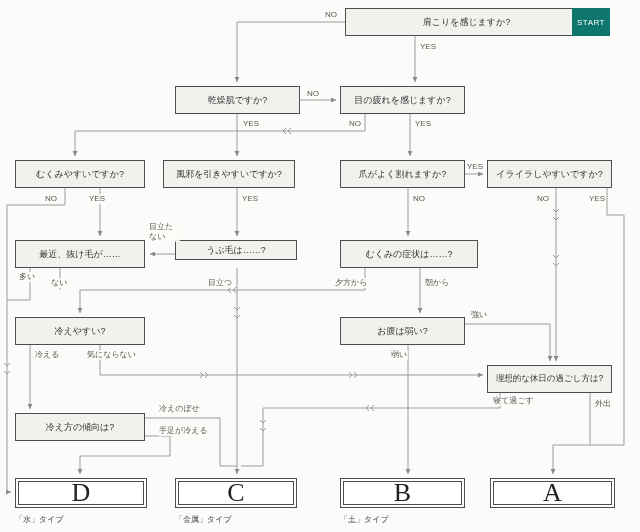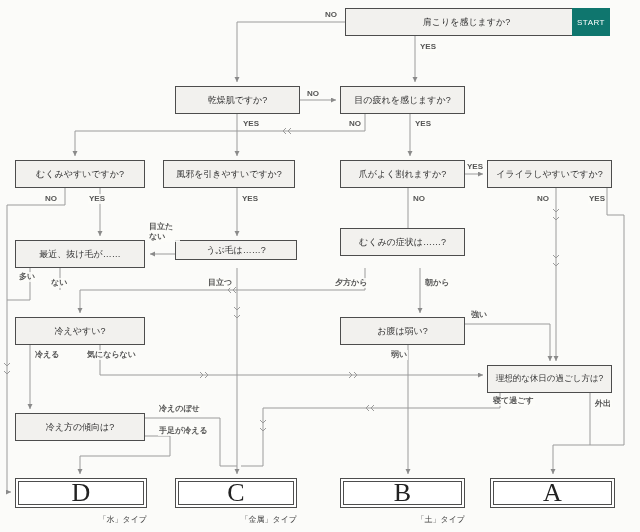--- a/index.html
+++ b/index.html
@@ -7,27 +7,27 @@
        font-family:"Liberation Sans","DejaVu Sans",sans-serif;overflow:hidden;}
   #canvas{position:absolute;inset:0;}
   svg.wires{position:absolute;left:0;top:0;z-index:1;}
   .node{position:absolute;z-index:2;background:#f2f1ee;border:1px solid #4d4d4d;
         display:flex;align-items:center;justify-content:center;font-size:9px;color:#333;
         box-sizing:border-box;white-space:nowrap;}
   .start-badge{position:absolute;top:-1px;right:-1px;bottom:-1px;width:38px;background:#0f766e;
         color:#fff;display:flex;align-items:center;justify-content:center;font-size:8px;
         letter-spacing:.5px;}
   .elabel{position:absolute;z-index:3;font-size:8px;color:#555;line-height:1.25;
-        background:rgba(251,251,249,.85);padding:0 1px;white-space:nowrap;font-weight:bold;}
+        background:rgba(251,251,249,.85);padding:0 1px;white-space:nowrap;}
   .elabel.wrap{white-space:normal;width:30px;}
   .result{position:absolute;z-index:2;background:#fff;border:1px solid #4d4d4d;box-sizing:border-box;}
   .result::after{content:"";position:absolute;inset:2px;border:1px solid #4d4d4d;}
   .result .letter{position:absolute;inset:0;display:flex;align-items:center;justify-content:center;
         font-family:"Liberation Serif","DejaVu Serif",serif;font-size:26px;color:#222;}
-  .type-label{position:absolute;z-index:2;font-size:8px;color:#444;text-align:right;}
+  .type-label{position:absolute;z-index:2;font-size:8px;color:#444;text-align:left;}
 </style>
 </head>
 <body>
 
 <div id="canvas">
 
   <svg class="wires" width="640" height="532" viewBox="0 0 640 532">
     <defs>
       <marker id="arr" markerWidth="7" markerHeight="7" refX="5" refY="2.5" orient="auto" markerUnits="userSpaceOnUse">
         <path d="M0,0 L5,2.5 L0,5 Z" fill="#8a8a8a"></path>
@@ -95,21 +95,21 @@
   </div>
   <div class="node" style="left:487px;top:160px;width:125px;height:28px">
     <span>イライラしやすいですか?</span>
   </div>
   <div class="node" style="left:15px;top:240px;width:130px;height:28px">
     <span>最近、抜け毛が……</span>
   </div>
   <div class="node" style="left:175px;top:240px;width:122px;height:20px">
     <span>うぶ毛は……?</span>
   </div>
-  <div class="node" style="left:340px;top:228px;width:125px;height:28px">
+  <div class="node" style="left:340px;top:240px;width:138px;height:28px">
     <span>むくみの症状は……?</span>
   </div>
   <div class="node" style="left:15px;top:317px;width:130px;height:28px">
     <span>冷えやすい?</span>
   </div>
   <div class="node" style="left:340px;top:317px;width:125px;height:28px">
     <span>お腹は弱い?</span>
   </div>
   <div class="node" style="left:487px;top:365px;width:125px;height:28px;font-size:8.5px">
     <span>理想的な休日の過ごし方は?</span>

